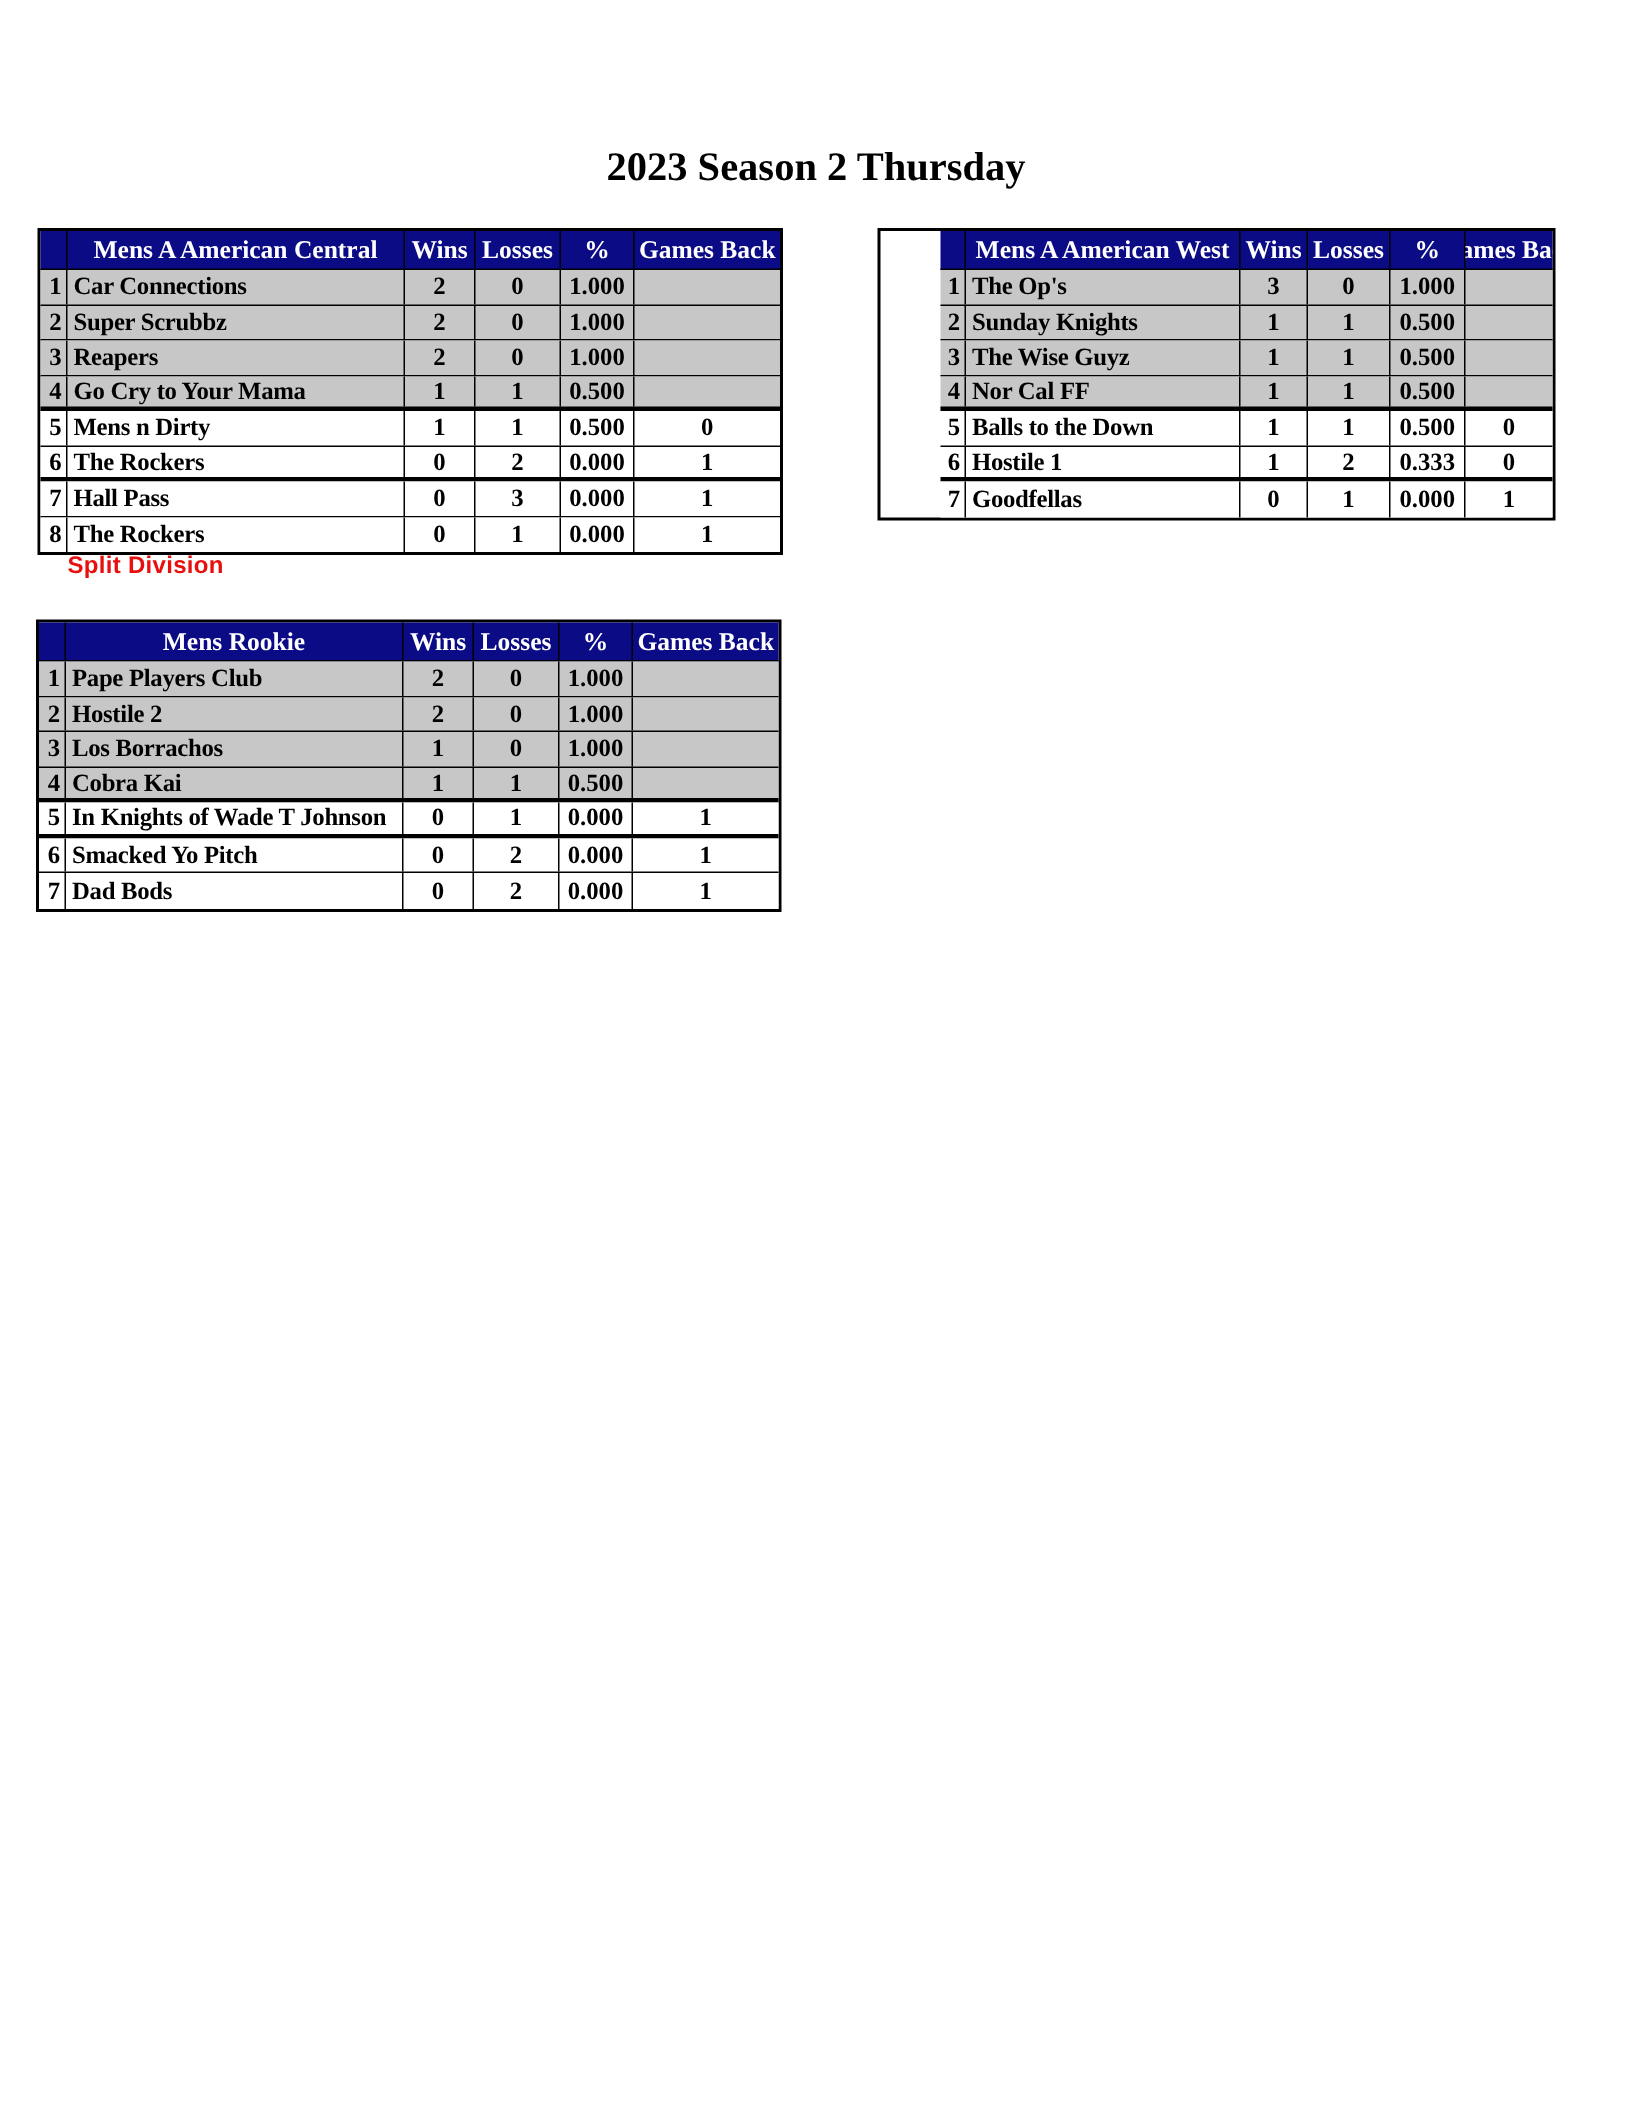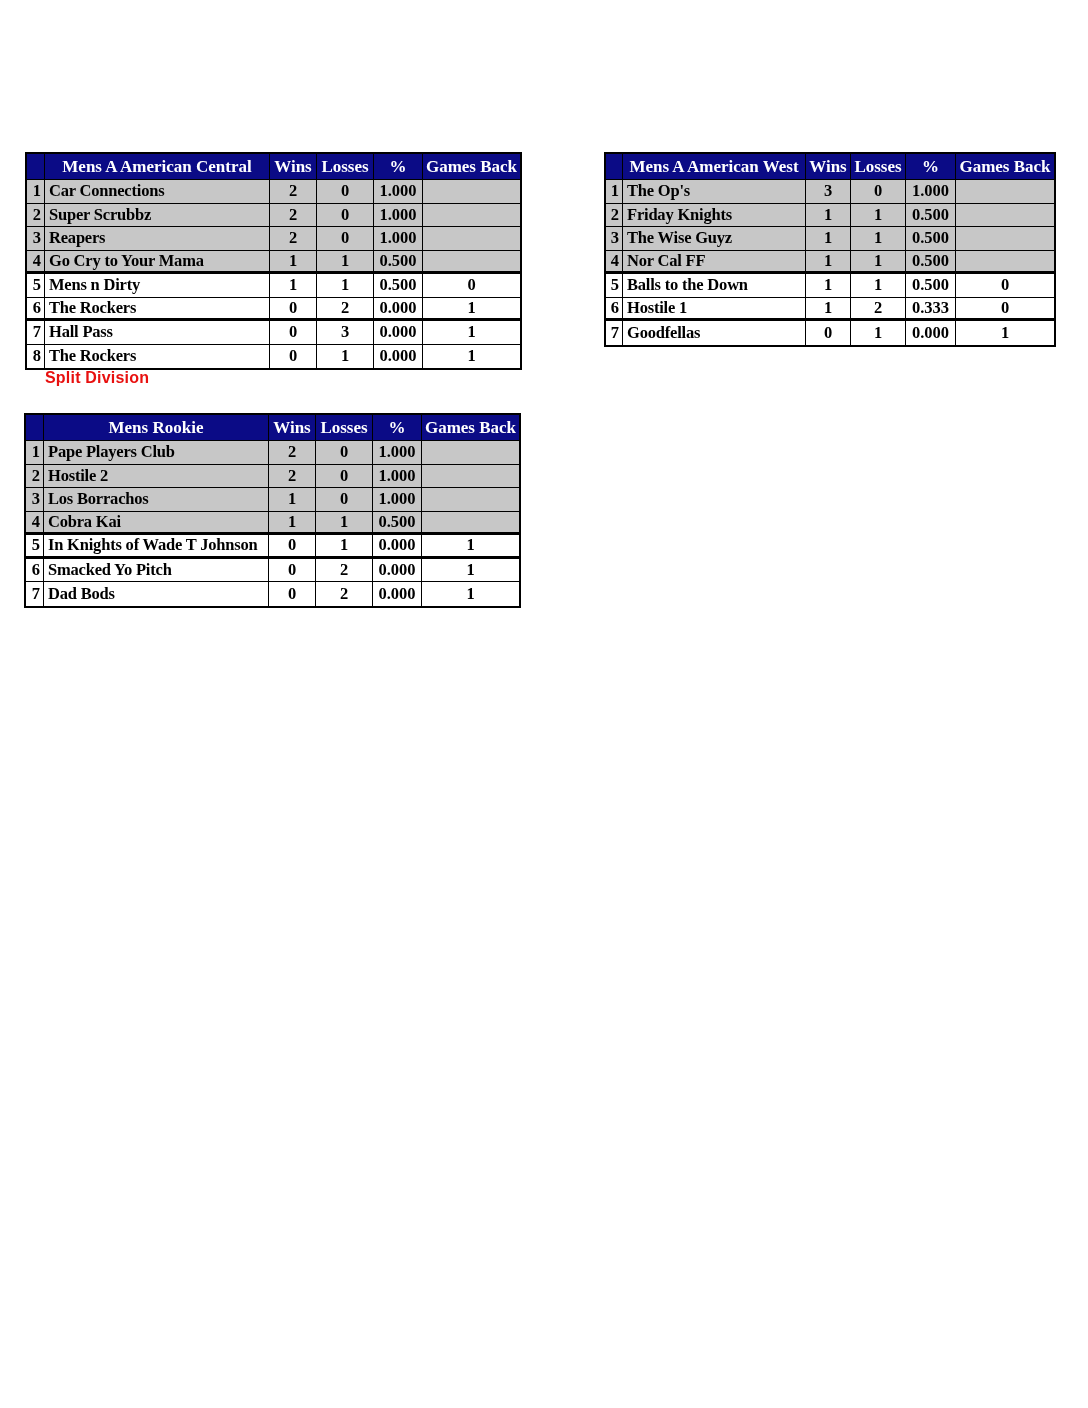--- a/index.html
+++ b/index.html
@@ -27,21 +27,21 @@
     color: #000000;
     letter-spacing: 0px;
   }
   .standings {
     position: absolute;
     border: 2.5px solid var(--border, #000);
     box-sizing: border-box;
     background: #ffffff;
   }
   .standings.central { left: 25px; top: 152px; width: 497px; }
-  .standings.west    { left: 604px; top: 152px; width: 452px; }
+  .standings.west    { left: 585px; top: 152px; width: 452px; padding-left: 40px; }
   .standings.rookie  { left: 24px; top: 413px; width: 497px; }
 
   .thead, .trow {
     display: grid;
     box-sizing: border-box;
   }
   .central .thead, .central .trow,
   .rookie .thead, .rookie .trow {
     grid-template-columns: 18px 225px 47px 57px 49px 1fr;
   }
@@ -96,20 +96,21 @@
     font-size: 16px;
     color: var(--note-red, #e8100f);
     letter-spacing: 0.2px;
   }
 </style>
 </head>
 <body>
 
 <div class="doc-page">
 
+  <h1 class="page-title">2023 Season 2 Thursday</h1>
 
   <section class="standings central">
     <div class="thead">
       <div class="cell rank"></div>
       <div class="cell">Mens A American Central</div>
       <div class="cell">Wins</div>
       <div class="cell">Losses</div>
       <div class="cell">%</div>
       <div class="cell last">Games Back</div>
     </div>
@@ -196,21 +197,21 @@
         <div class="trow shaded">
           <div class="cell rank">1</div>
           <div class="cell team">The Op's</div>
           <div class="cell">3</div>
           <div class="cell">0</div>
           <div class="cell">1.000</div>
           <div class="cell last"></div>
         </div>
         <div class="trow shaded">
           <div class="cell rank">2</div>
-          <div class="cell team">Friday Knights</div>
+          <div class="cell team">Sunday Knights</div>
           <div class="cell">1</div>
           <div class="cell">1</div>
           <div class="cell">0.500</div>
           <div class="cell last"></div>
         </div>
         <div class="trow shaded">
           <div class="cell rank">3</div>
           <div class="cell team">The Wise Guyz</div>
           <div class="cell">1</div>
           <div class="cell">1</div>

